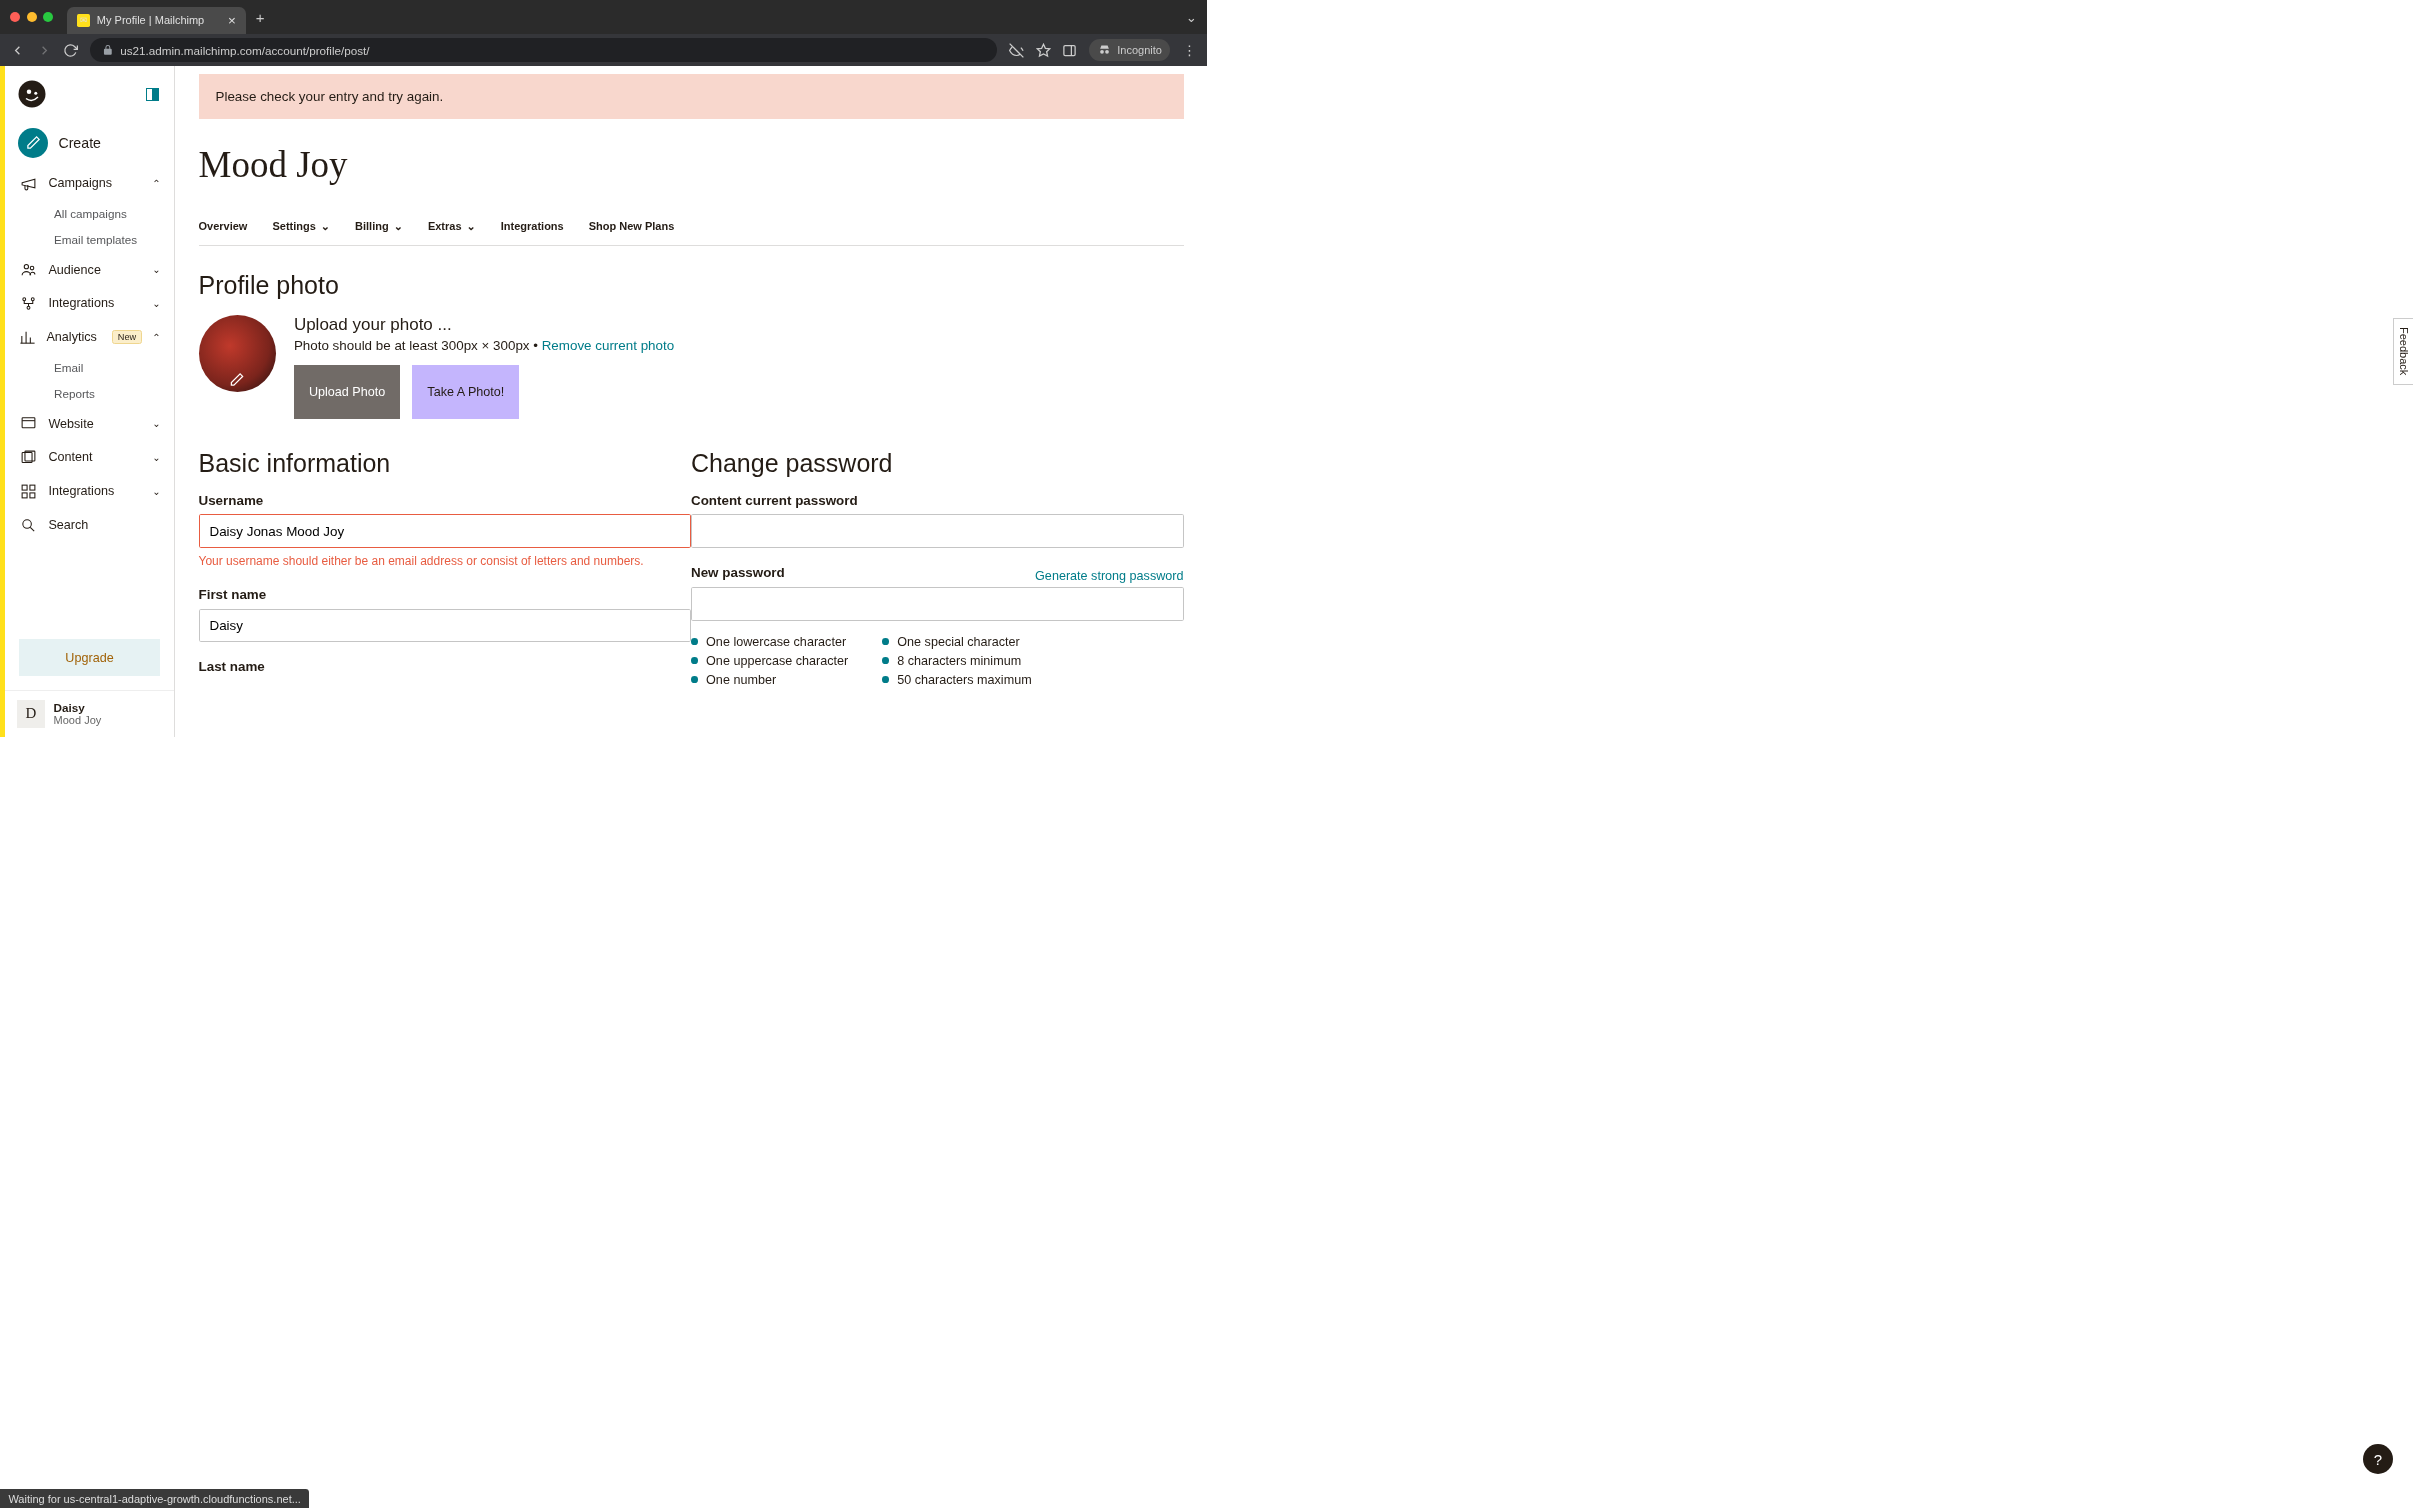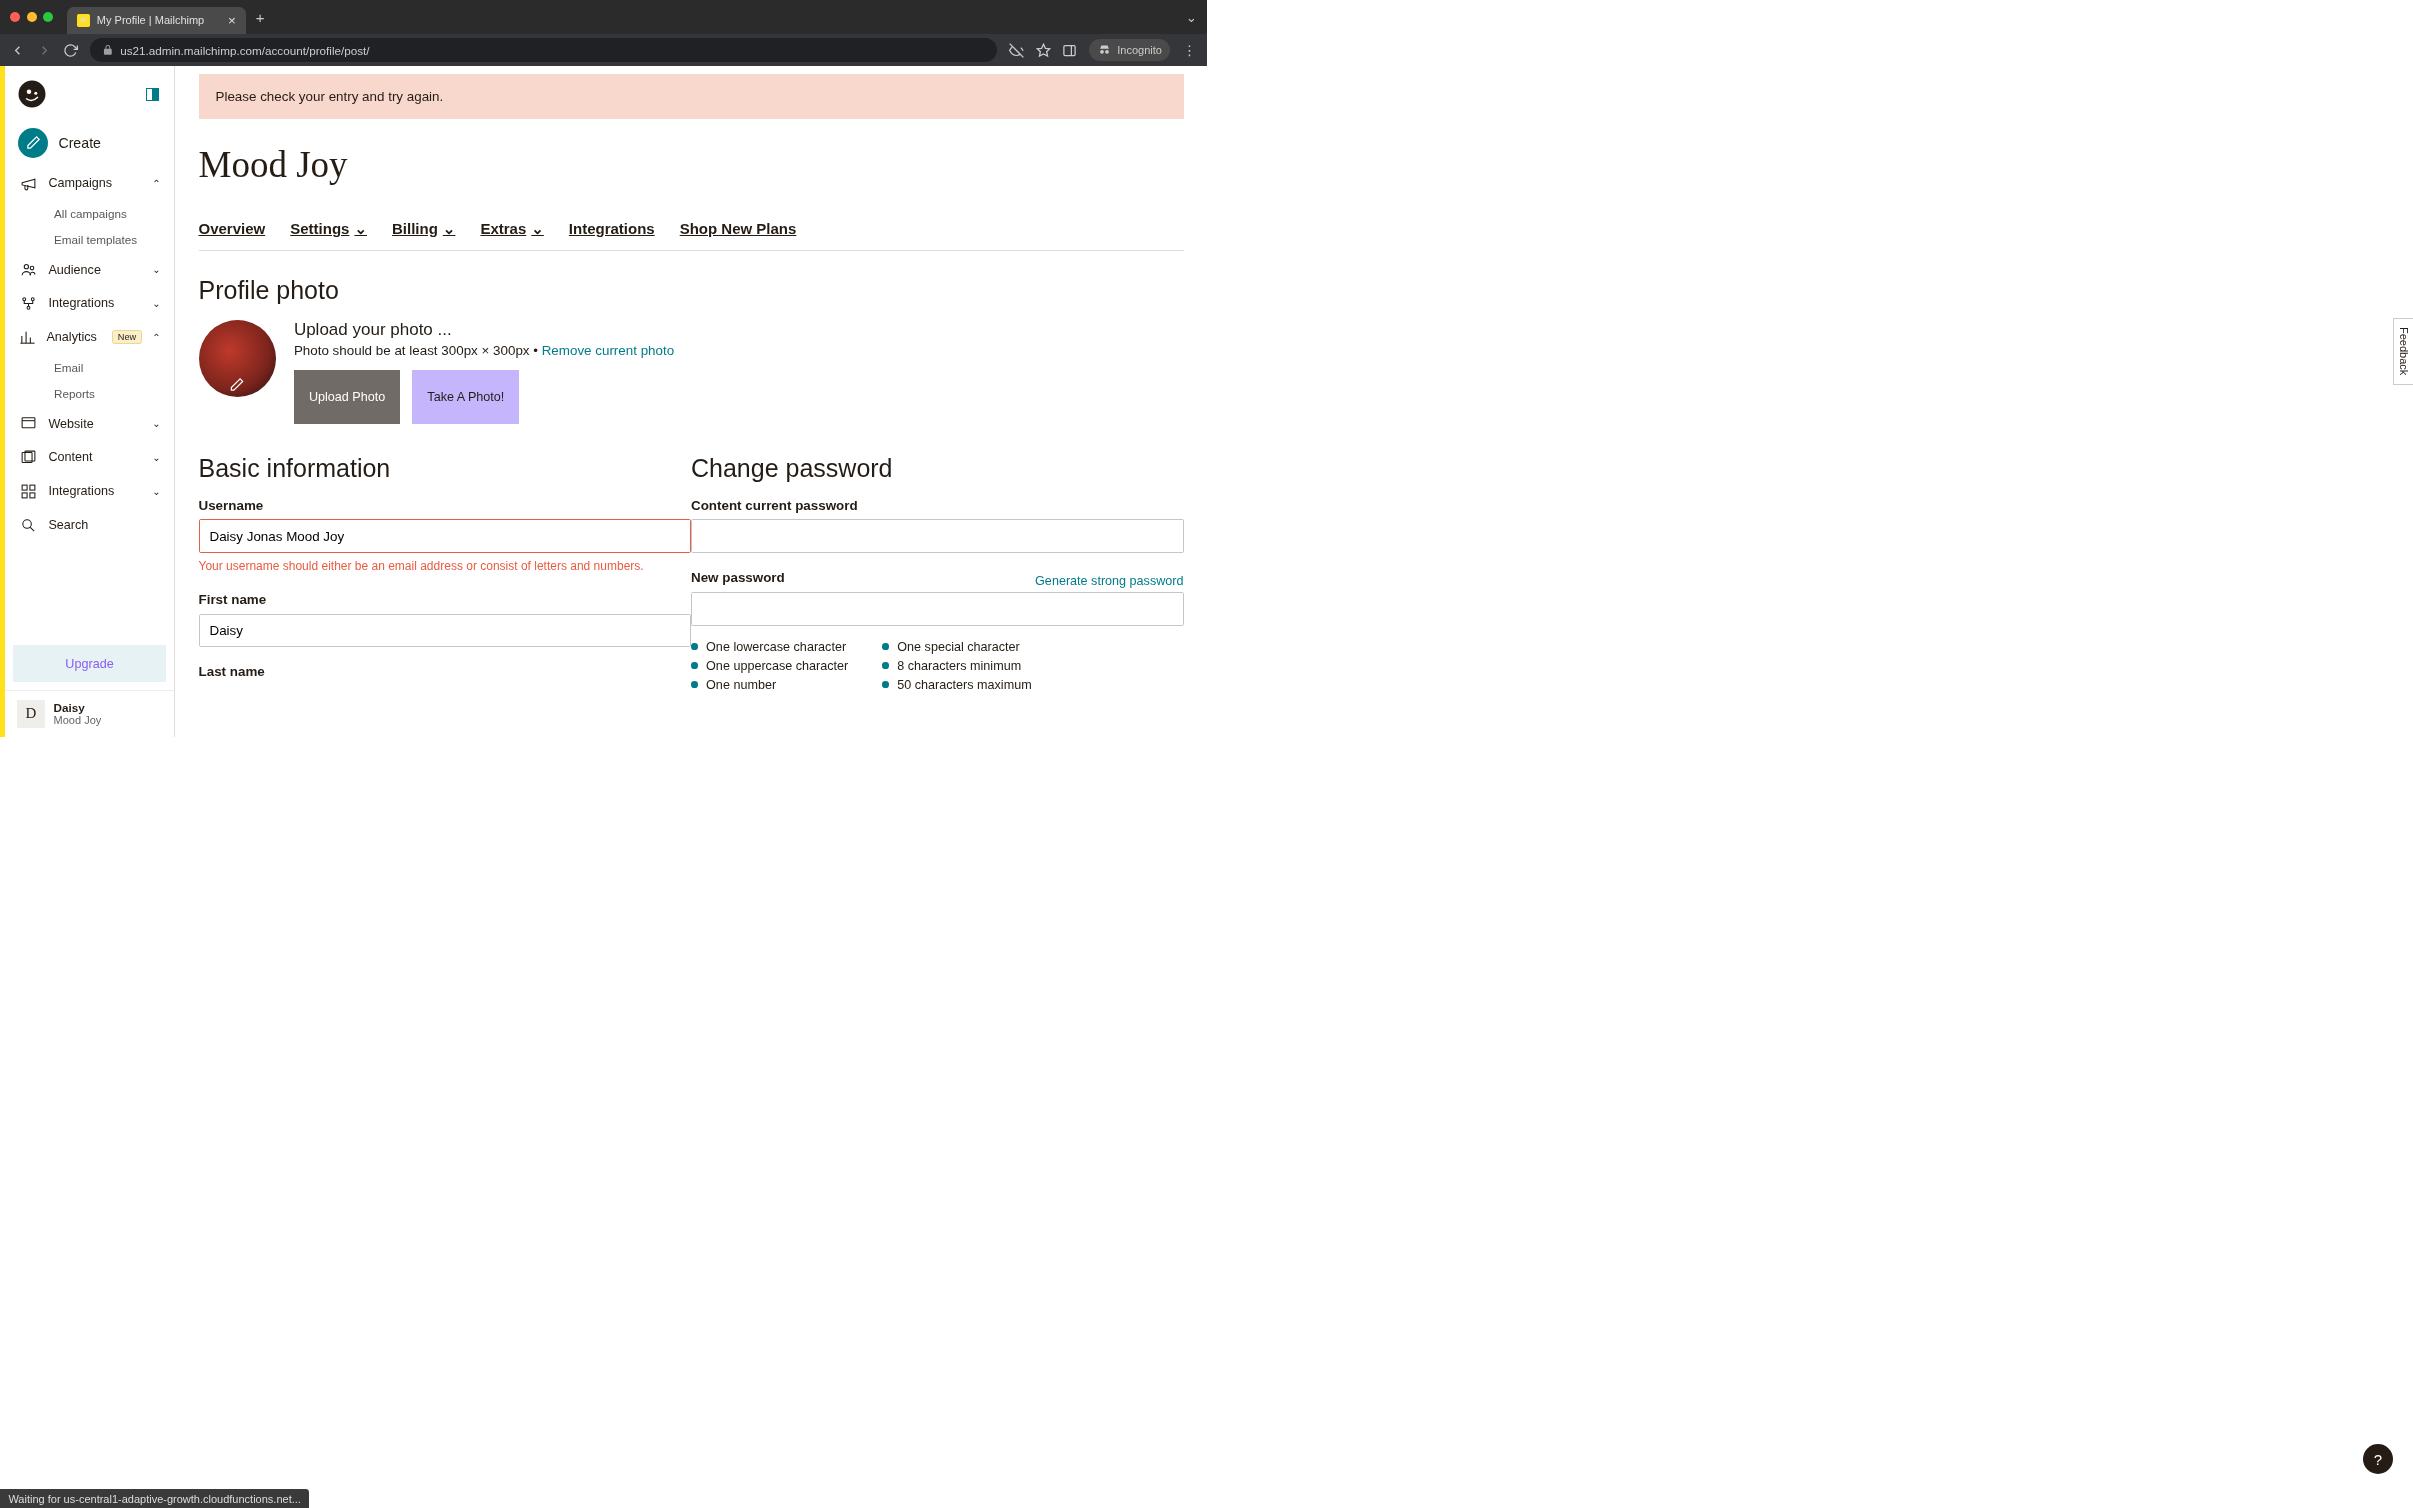--- a/index.html
+++ b/index.html
@@ -35,30 +35,30 @@
 
 .nav-item { display:flex; align-items:center; padding: 8.4px 13.4px; font-size: 12.6px; color:#241c15; cursor:pointer; gap: 10px;}
 .nav-item .chev { margin-left:auto; font-size:10px;}
 .nav-create { font-size: 14.2px; }
 .nav-create .circle { width:30px; height:30px; border-radius:50%; background:#007c89; display:flex; align-items:center; justify-content:center; color:#fff;}
 .nav-icon-holder { width:20px; display:flex; justify-content:center; }
 .sub-item { padding: 6.7px 13.4px 6.7px 49px; font-size:11.7px; color:#56575a; cursor:pointer;}
 .badge-new { background:#fbeeca; color:#241c15; padding:0.8px 5px; font-size:9.2px; border-radius:2.5px; margin-left:5px; border:0.8px solid #efd68f;}
 
 .sidebar-bottom { position:absolute; bottom:0; left:0; right:0; }
-.upgrade-box { margin: 8px; padding: 11.7px; background:#e6f2f3; color:#8b5cf6; text-align:center; font-size:12.6px; cursor:pointer;}
+.upgrade-box { margin: 14px; padding: 11.7px; background:#e6f2f3; color:#a16207; text-align:center; font-size:12.6px; cursor:pointer;}
 .user-row { display:flex; align-items:center; gap:8.4px; padding: 8.4px 11.7px; border-top:0.8px solid #eee;}
 .user-avatar { width:28.5px; height:28.5px; background:#efeeeb; display:flex; align-items:center; justify-content:center; font-family: Georgia, serif; font-size:15px;}
 
 
 .main { flex:1; overflow:auto; padding: 0 23.5px 34px 23.5px; position:relative;}
 .alert { background:#f8d7cd; padding: 15px 17px; margin: 8.4px 0 23.5px 0; font-size:13.4px; color:#241c15;}
 .page-title { font-family: Georgia, "Times New Roman", serif; font-size: 37px; font-weight: 400; margin: 15px 0 34px 0;}
 .tabs { display:flex; gap: 25px; border-bottom:0.8px solid #dedddc; padding-bottom: 0px; margin-bottom: 25px;}
-.tabs .tab-link { font-size:15px; font-weight:600; padding-bottom:11.7px; cursor:pointer; display:flex; align-items:center; gap:5px;text-decoration:underline;}
+.tabs .tab-link { font-size:11px; font-weight:600; padding-bottom:11.7px; cursor:pointer; display:flex; align-items:center; gap:5px;}
 .section-h { font-size: 25px; font-weight:400; margin-bottom: 15px; font-family: "Helvetica Neue", Arial;}
 .photo-row { display:flex; gap: 18.4px; align-items:flex-start; margin-bottom: 30px;}
 .avatar-big { width:77px; height:77px; border-radius:50%; background:#5a1f1f; position:relative; overflow:hidden; background: radial-gradient(circle at 40% 40%, #c0392b 0%, #7b241c 60%, #1a0e0e 100%);}
 .avatar-edit { position:absolute; bottom:5px; left:50%; transform:translateX(-50%); color:#fff; font-size:13.4px;}
 .photo-info h3 { font-size:17px; font-weight:400; margin-bottom:3.4px;}
 .photo-meta { font-size:13.4px; color:#241c15;}
 .link-teal { color:#007c89; cursor:pointer;}
 .btn { padding: 20px 15px; font-size:12.6px; border:none; cursor:pointer; margin-right:8.4px; margin-top:11.7px;}
 .btn-primary { background:#716b67; color:#fff;}
 .btn-secondary { background:#c4b5fd; color:#241c15;}

